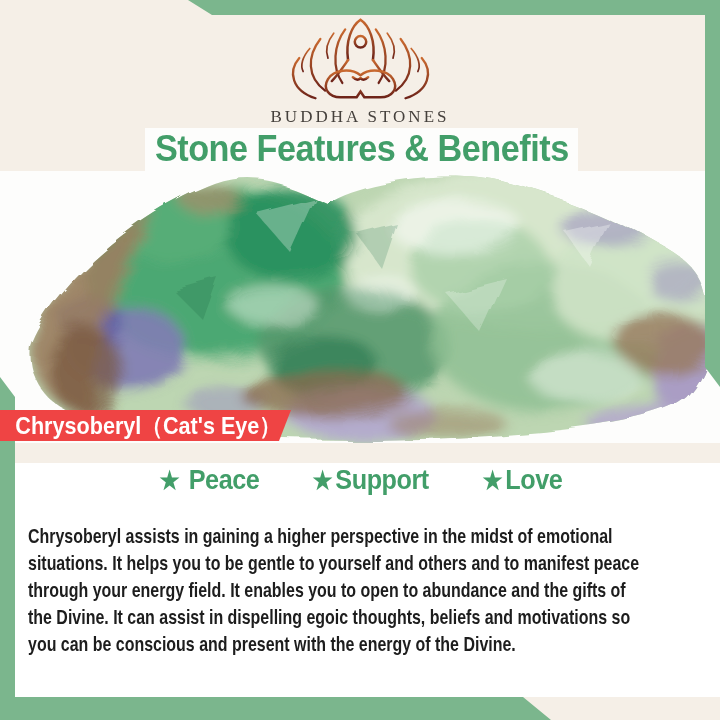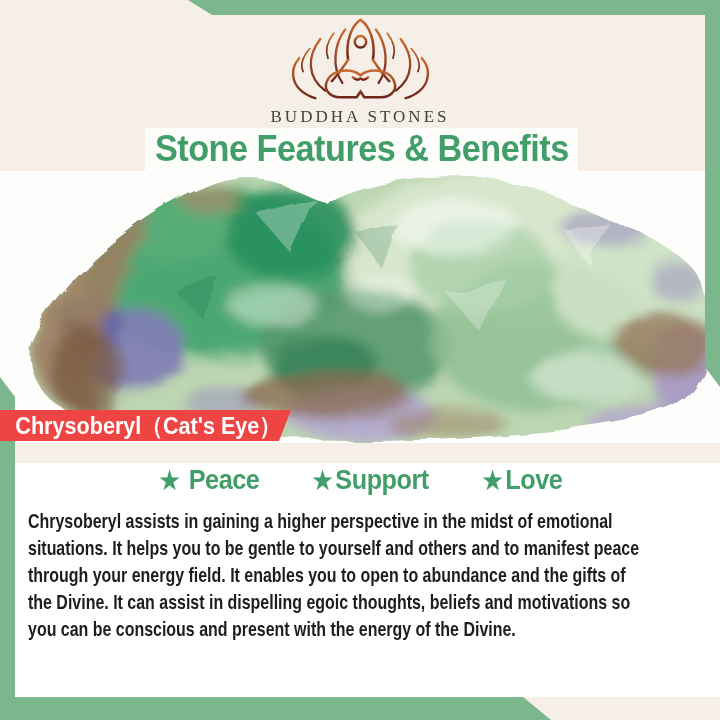--- a/index.html
+++ b/index.html
@@ -46,21 +46,21 @@
     display:flex;justify-content:center;gap:42px;
   }
   .feature-item{
     display:flex;align-items:baseline;color:#429e69;font-weight:bold;
     transform:scaleX(.9);transform-origin:center;
   }
   .feature-star{font-size:25px;margin-right:3px;}
   .feature-item.first .feature-star{margin-right:10px;}
   .feature-label{font-size:28px;letter-spacing:-.5px;}
   
-  .description{position:absolute;left:28px;top:507px;width:692px;}
+  .description{position:absolute;left:28px;top:522px;width:692px;}
   .description-line{
     height:27px;line-height:27px;white-space:nowrap;color:#1d1d1d;
     font-weight:bold;font-size:21px;letter-spacing:0;
     transform:scaleX(.76);transform-origin:left center;
   }
 </style>
 </head>
 <body>
 
 <div class="canvas">

